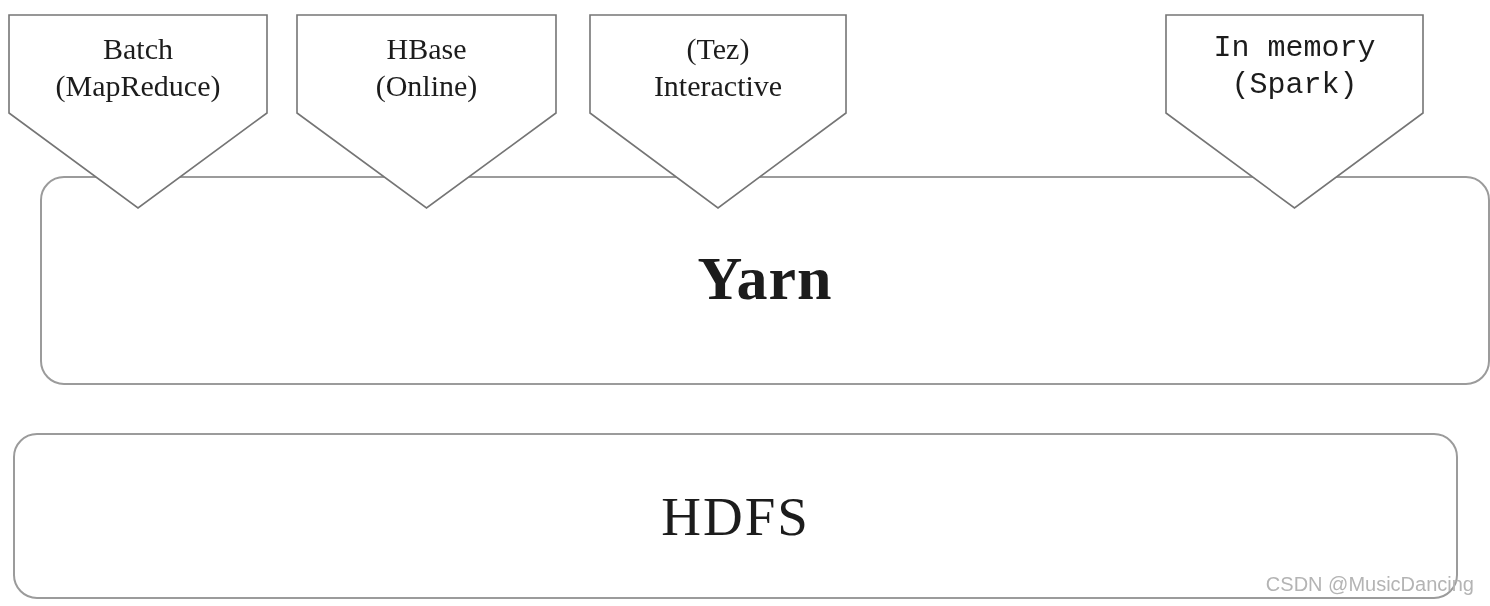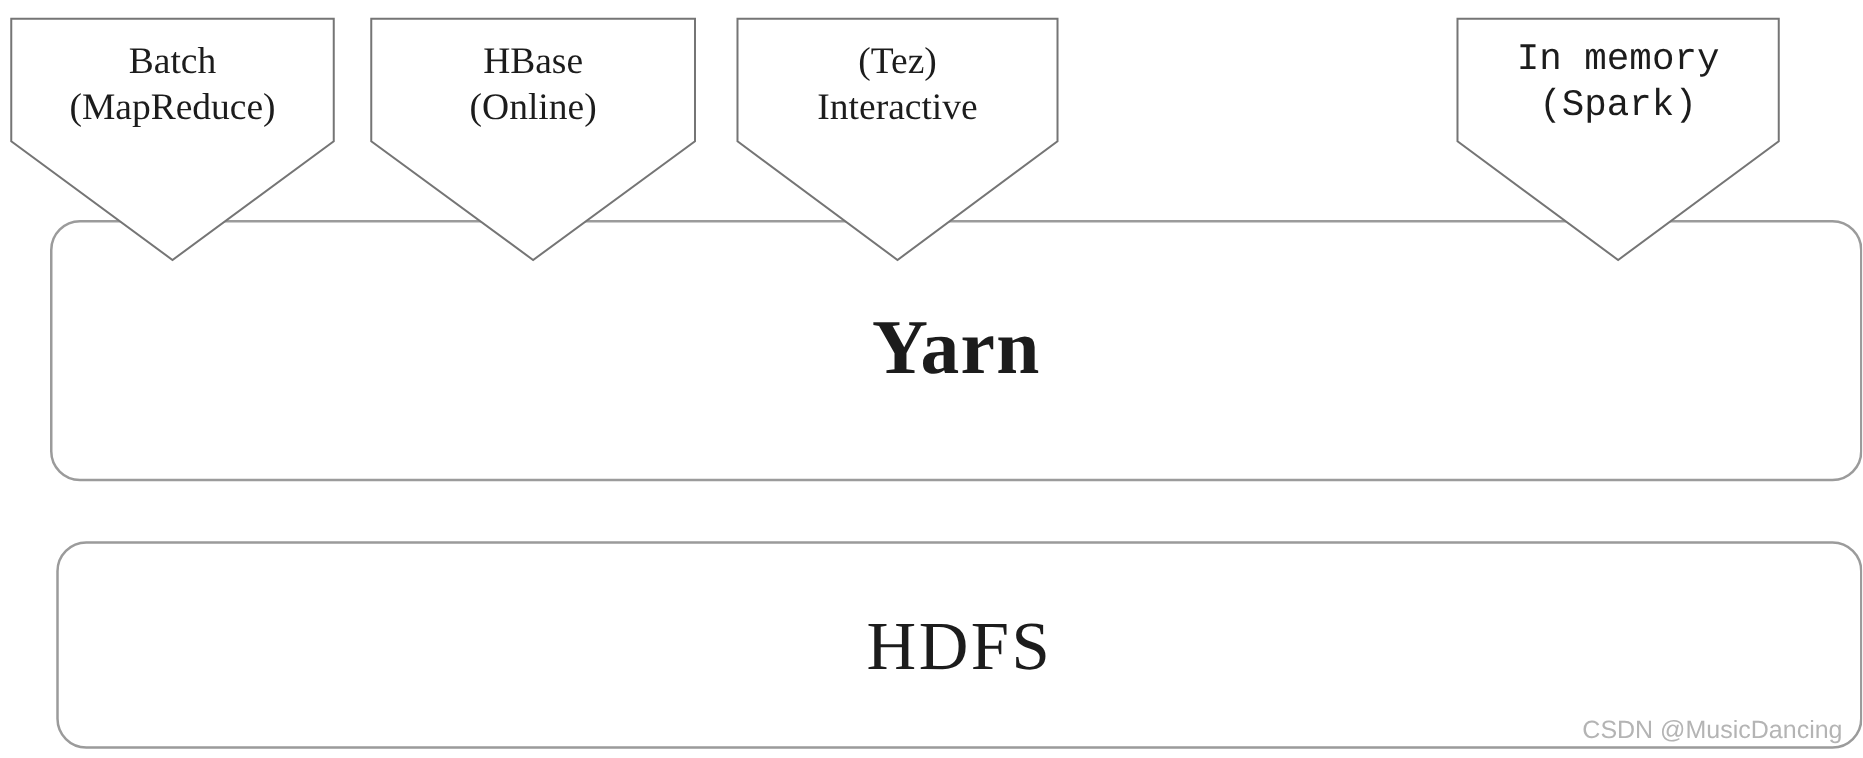--- a/index.html
+++ b/index.html
@@ -40,21 +40,20 @@
   .layer-yarn .layer-label {
     font-size: 62px;
     font-weight: bold;
     letter-spacing: 1px;
     padding-bottom: 4px;
   }
   .layer-hdfs {
     left: 13px; top: 433px;
     width: 1445px; height: 166px;
     z-index: 1;
-    margin-left: 32px;
   }
   .layer-hdfs .layer-label {
     font-size: 55px;
     font-weight: normal;
     letter-spacing: 2px;
   }
 
   
   .pentagon {
     position: absolute;

